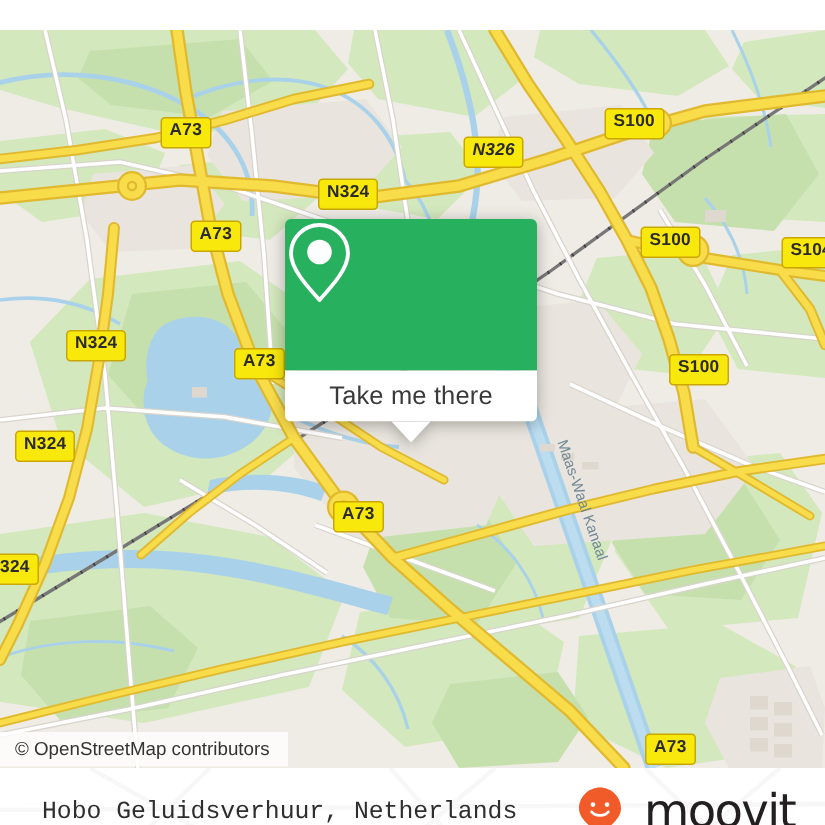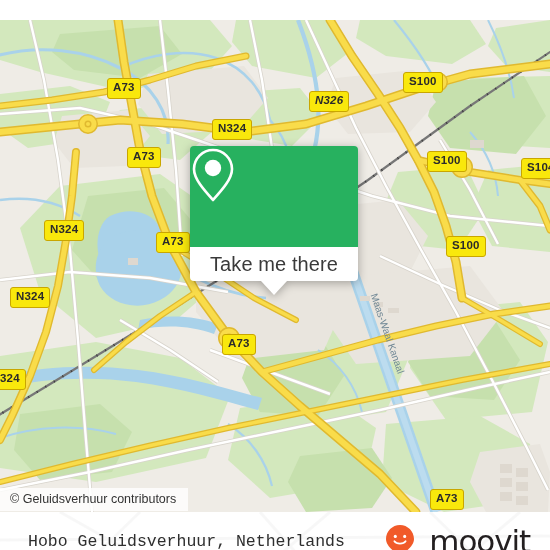--- a/index.html
+++ b/index.html
@@ -52,21 +52,21 @@
   .callout-inner{border-radius:4px;overflow:hidden;}
   .callout-top{
     background:#27b15f;height:101px;
     display:flex;align-items:center;justify-content:center;
   }
   .callout-bottom{
     background:#ffffff;height:34px;
     display:flex;align-items:center;justify-content:center;
   }
   .callout-label{
-    color:#3a3a3a;font-size:20px;letter-spacing:.1px;
+    color:#3a3a3a;font-size:17px;letter-spacing:.1px;
     font-family:"Liberation Sans","DejaVu Sans",sans-serif;
   }
   .callout-tail{
     position:absolute;left:50%;top:135px;margin-left:-13px;
     width:0;height:0;
     border-left:13px solid transparent;
     border-right:13px solid transparent;
     border-top:14px solid #ffffff;
   }
 
@@ -316,21 +316,21 @@
           </svg>
         </div>
         <div class="callout-bottom">
           <span class="callout-label">Take me there</span>
         </div>
       </div>
       <div class="callout-tail"></div>
     </div>
 
     <div class="attrib">
-      <span>© Geluidsverhuur contributors</span>
+      <span>© OpenStreetMap contributors</span>
     </div>
   </div>
 
   <div class="footer">
     <svg class="footer-watermark" width="550" height="550" viewBox="0 0 550 550">
       <g stroke="#8a8a8a" stroke-width="3" fill="none">
         <path d="M60,492 L180,560"></path>
         <path d="M140,492 L70,560"></path>
         <path d="M260,492 L320,560"></path>
         <path d="M330,492 L250,560"></path>

